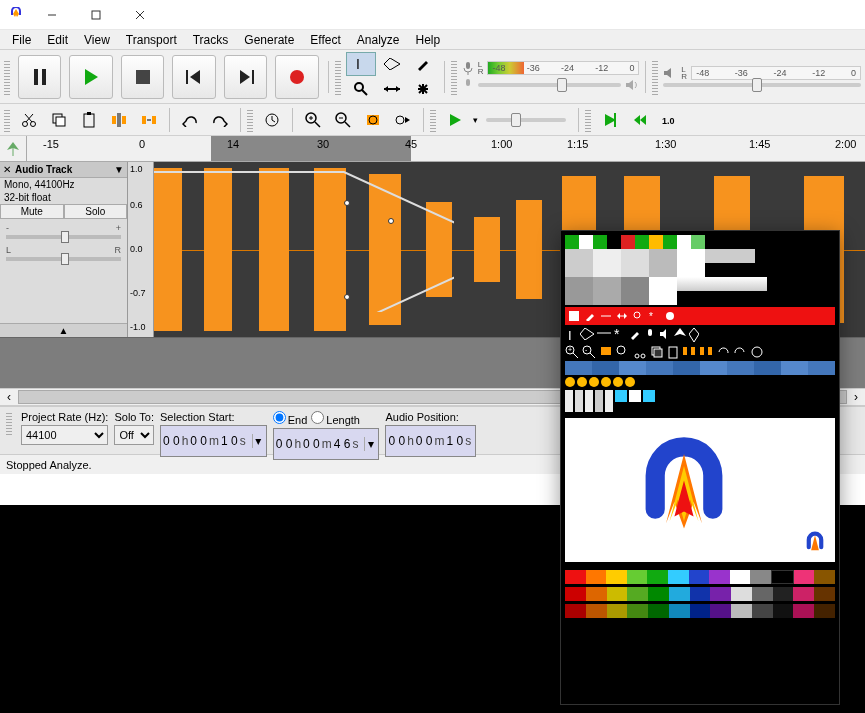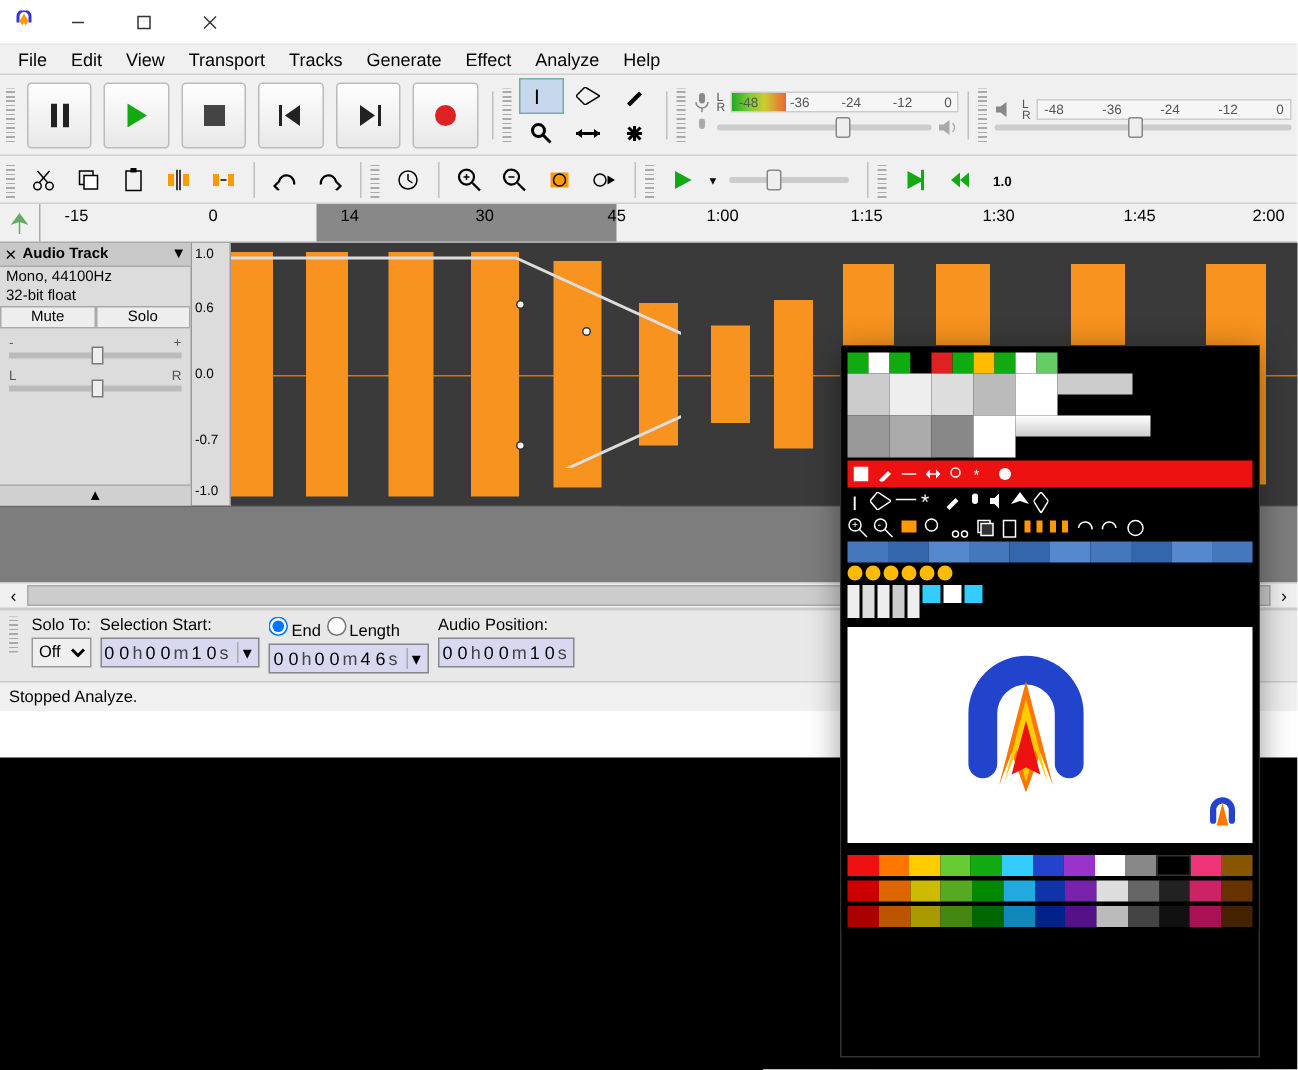--- a/index.html
+++ b/index.html
@@ -81,21 +81,21 @@
 .hscroll { height: 18px; background: #f0f0f0; border-top: 1px solid #ccc; border-bottom: 1px solid #ccc; display: flex; align-items: center; }
 .hscroll .arr { width: 18px; text-align: center; cursor: pointer; }
 .hscroll .tr { flex: 1; height: 14px; background: #eee; position: relative; }
 .hscroll .th { position: absolute; height: 100%; background: #ccc; border: 1px solid #aaa; }
 
 
 .selbar { height: 48px; background: #e8e8e8; border-top: 1px solid #ccc; display: flex; align-items: flex-start; gap: 6px; padding: 4px 6px; }
 .selbar .grp { display: flex; flex-direction: column; gap: 2px; }
 .selbar .lbl { font-size: 11px; }
 .selbar select { font-size: 11px; border: 1px solid #999; height: 20px; }
-.timecode { display: flex; background: #d8d8f0; border: 1px solid #888; height: 20px; align-items: center; font-family: monospace; font-size: 12px; padding: 0 2px; }
+.timecode { display: flex; background: #d8d8f0; border: 1px solid #888; height: 32px; align-items: center; font-family: monospace; font-size: 12px; padding: 0 2px; }
 .timecode .u { color: #444; margin: 0 2px; }
 .timecode .dd { width: 12px; text-align: center; cursor: pointer; border-left: 1px solid #aaa; margin-left: 4px; }
 .radio-row { display: flex; gap: 4px; align-items: center; font-size: 11px; }
 .radio-row input { margin-right: 2px; }
 
 
 .statusbar { height: 20px; background: #f0f0f0; border-top: 1px solid #ccc; display: flex; align-items: center; padding: 0 6px; font-size: 11px; }
 
 
 .sprite-panel { position: absolute; left: 560px; top: 230px; width: 280px; height: 475px; background: #000; border: 1px solid #333; box-shadow: 0 4px 20px rgba(0,0,0,.4); }
@@ -428,21 +428,21 @@
         <line x1="6" y1="6" x2="6" y2="14" stroke="#6a6"></line>
       </svg>
     </div>
   <div class="ruler">
     <div class="selband" style="left:184px;width:200px"></div>
     <div class="tick" style="left:16px">-15</div>
     <div class="tick" style="left:112px">0</div>
     <div class="tick" style="left:200px">14</div>
     <div class="tick" style="left:290px">30</div>
     <div class="tick" style="left:378px">45</div>
-    <div class="tick" style="left:444px">1:00</div>
+    <div class="tick" style="left:464px">1:00</div>
     <div class="tick" style="left:540px">1:15</div>
     <div class="tick" style="left:628px">1:30</div>
     <div class="tick" style="left:722px">1:45</div>
     <div class="tick" style="left:808px">2:00</div>
   </div>
 </div>
 
 <div class="track-area">
   <div class="track-row">
     <div class="track-panel">
@@ -521,20 +521,24 @@
   <div class="arr">‹</div>
   <div class="tr">
       <div class="th" style="left:0;width:100%"></div>
     </div>
   <div class="arr">›</div>
 </div>
 
 <div class="selbar">
   <div class="grab sm"></div>
   <div class="grp">
+    <span class="lbl">Project Rate (Hz):</span>
+    <select><option>44100</option></select>
+  </div>
+  <div class="grp">
     <span class="lbl">Solo To:</span>
     <select><option>Off</option></select>
   </div>
   <div class="grp">
     <span class="lbl">Selection Start:</span>
     <div class="timecode">
         <span>0 0</span>
         <span class="u">h</span>
         <span>0 0</span>
         <span class="u">m</span>

